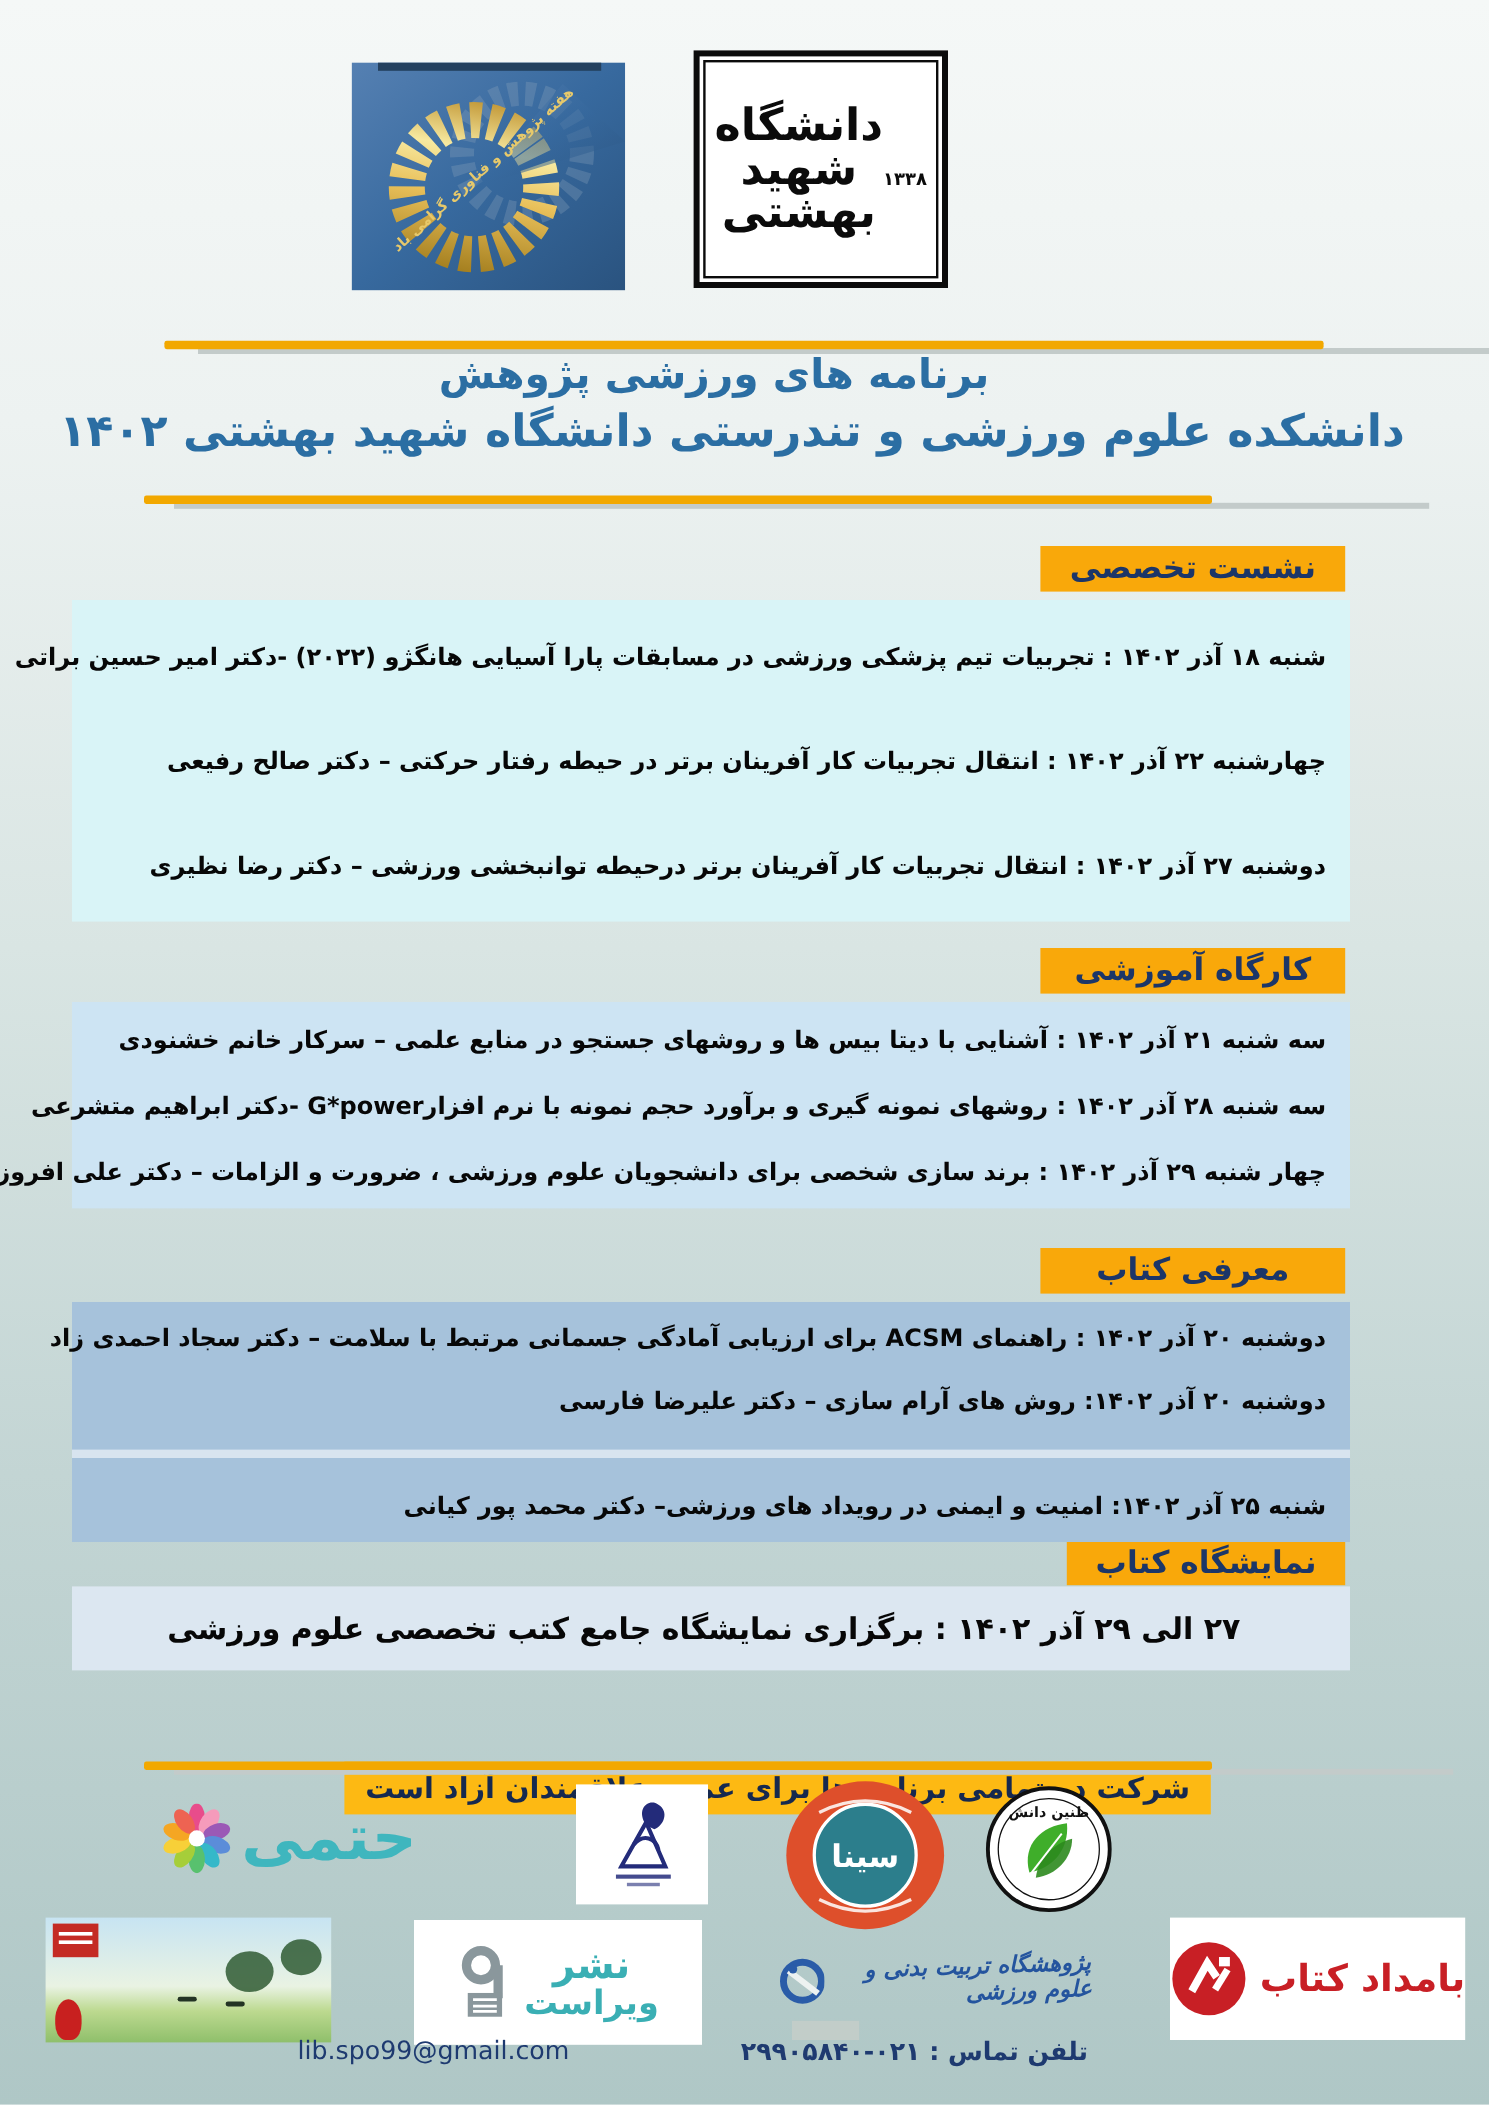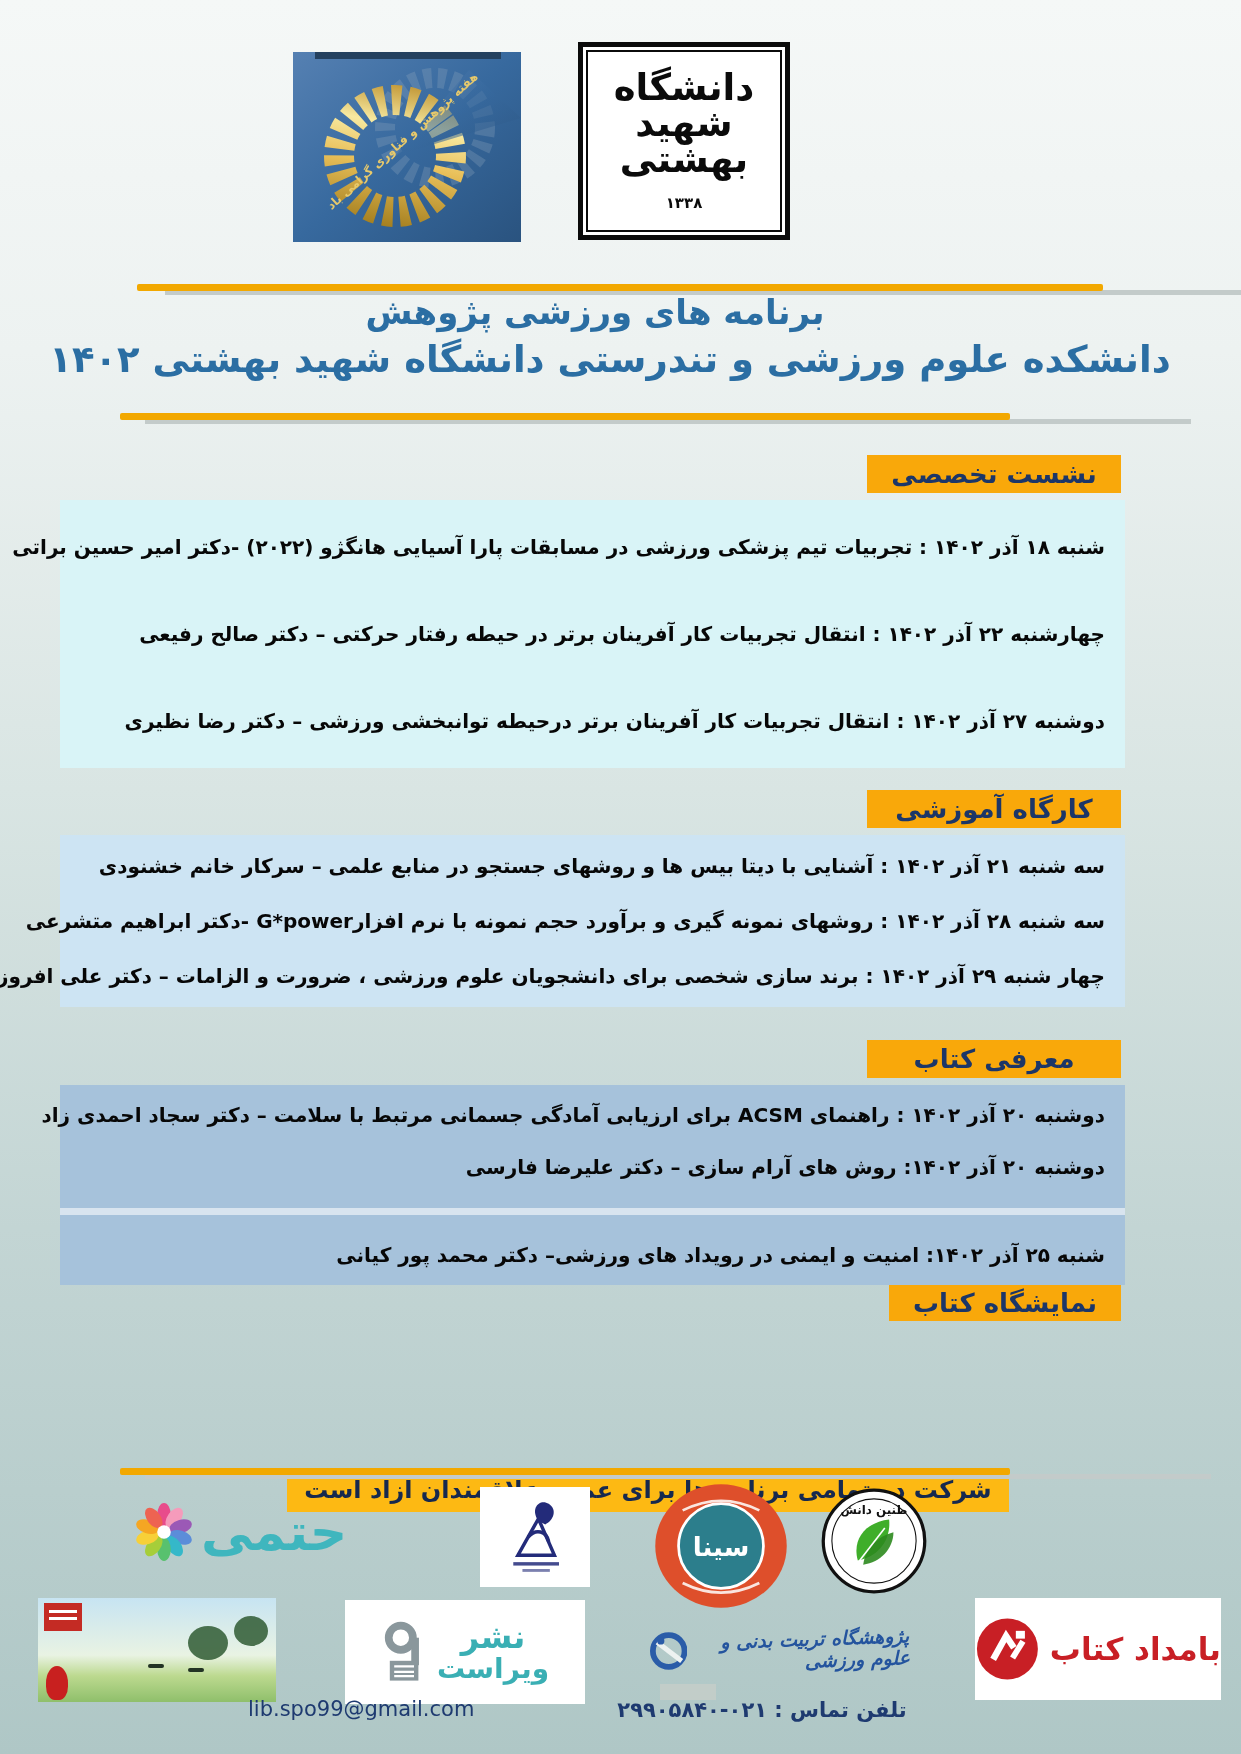--- a/index.html
+++ b/index.html
@@ -3,21 +3,21 @@
 <meta charset="utf-8">
 <style>
   html,body{margin:0;padding:0;background:#ffffff;font-family:"DejaVu Sans", sans-serif;}
   .page{position:relative;width:1241px;height:1754px;margin:0 auto;overflow:hidden;
         background:linear-gradient(180deg,#F5F8F7 0%,#EDF2F1 20%,#D9E5E3 45%,#C3D5D4 70%,#AFC7C6 100%);}
 
   
   .logo-left{position:absolute;left:293px;top:52px;width:228px;height:190px;}
   .logo-right{position:absolute;left:578px;top:42px;width:212px;height:198px;background:#fff;
               border:5px solid #0b0b0b;box-sizing:border-box;}
-  .uni-inner{position:absolute;inset:3px;border:2px solid #0b0b0b;display:flex;flex-direction:column;
+  .uni-inner{position:absolute;inset:3px;border:2px solid #0b0b0b;display:flex;flex-direction:row;
              align-items:center;justify-content:center;color:#0b0b0b;}
   .uni-cal{font-weight:bold;letter-spacing:-1px;line-height:0.98;text-align:center;font-size:37px;direction:rtl;}
   .uni-year{font-size:15px;font-weight:bold;margin-top:16px;}
 
   
   .rule{position:absolute;left:0;width:100%;height:14px;}
   .rule .gray{position:absolute;height:5px;background:#C3CBCA;}
   .rule .gold{position:absolute;height:7px;background:#F2A800;border-radius:2px;}
   .r1{top:283px;} .r1 .gray{top:7px;left:165px;width:1076px;} .r1 .gold{top:1px;left:137px;width:966px;}
   .r2{top:412px;} .r2 .gray{top:7px;left:145px;width:1046px;} .r2 .gold{top:1px;left:120px;width:890px;}
@@ -166,20 +166,23 @@
 
   <div class="sec-header h3">معرفی  کتاب</div>
   <div class="sec-box b3">
     <div class="sec-item">دوشنبه ۲۰ آذر ۱۴۰۲ : راهنمای ACSM  برای ارزیابی آمادگی جسمانی مرتبط با سلامت – دکتر سجاد احمدی زاد</div>
     <div class="sec-item">دوشنبه ۲۰ آذر ۱۴۰۲:  روش های آرام سازی –  دکتر علیرضا فارسی</div>
     <div class="box-divider"></div>
     <div class="sec-item">شنبه ۲۵ آذر ۱۴۰۲:  امنیت و ایمنی در رویداد های ورزشی– دکتر محمد پور کیانی</div>
   </div>
 
   <div class="sec-header h4">نمایشگاه کتاب</div>
+  <div class="sec-box b4">
+    <div class="sec-item">۲۷ الی ۲۹ آذر ۱۴۰۲ : برگزاری نمایشگاه جامع کتب تخصصی علوم ورزشی</div>
+  </div>
 
   <div class="notice">شرکت در تمامی  برنامه ها برای عموم علاقمندان آزاد است</div>
 
   <div class="rule r3">
       <div class="gray"></div>
       <div class="gold"></div>
     </div>
 
   <div class="hatmi">
     <svg width="58" height="58" viewBox="0 0 60 60">

